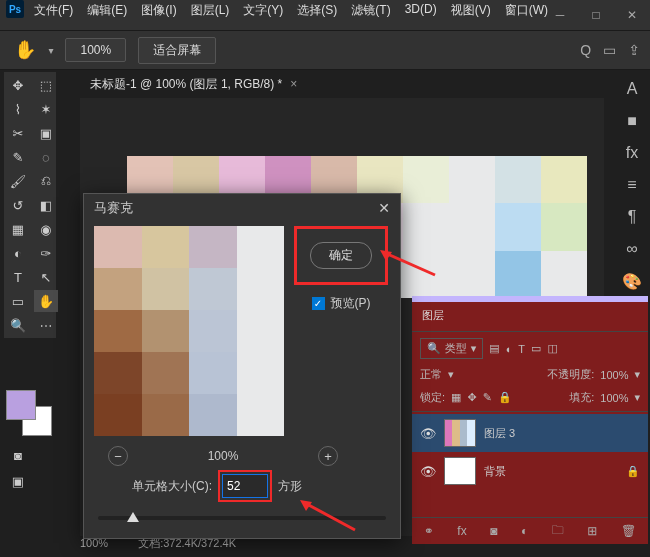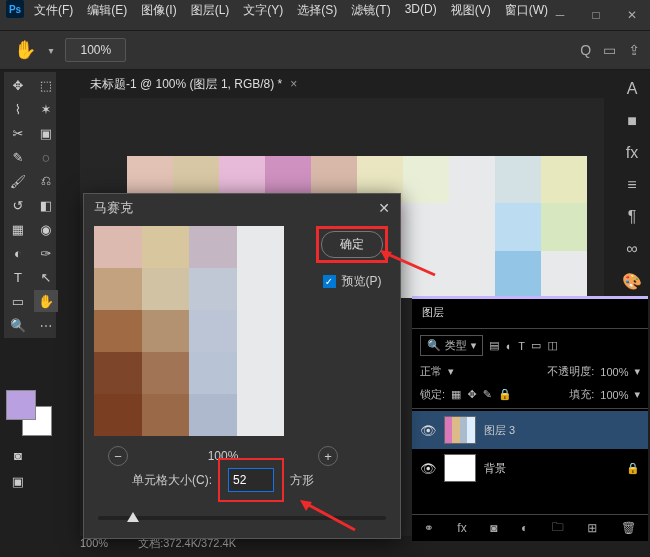--- a/index.html
+++ b/index.html
@@ -30,49 +30,49 @@
   .doc-tab{color:#ddd;padding:3px 10px;font-size:12px;display:flex;align-items:center;gap:8px}
   .doc-tab .x{color:#999}
   
   .canvas{position:absolute;left:80px;top:98px;width:524px;height:438px;background:#262626}
   .mosaic-canvas{position:absolute;left:47px;top:58px;width:460px;height:142px;display:grid;grid-template-columns:repeat(10,1fr);grid-template-rows:repeat(3,1fr)}
   .mc{width:100%;height:100%}
   .status{position:absolute;left:80px;bottom:4px;height:20px;display:flex;align-items:center;gap:30px;color:#bbb;font-size:11px}
   
   .rpanel{position:absolute;right:2px;top:72px;width:32px;display:flex;flex-direction:column;gap:14px;align-items:center;padding-top:8px;color:#bbb}
   .rpanel .ic{font-size:16px}
-  .layers{position:absolute;right:2px;top:296px;width:236px;height:242px;background:#000000;border-top:3px solid #c4b5fd;font-size:11px}
+  .layers{position:absolute;right:2px;top:296px;width:236px;height:242px;background:#7f1d1d;border-top:6px solid #c4b5fd;font-size:11px}
   .layers .tab{padding:6px 10px;color:#ddd}
   .layers .row{display:flex;align-items:center;padding:4px 8px;gap:6px;color:#bbb}
   .layers .sel{border:1px solid #555;padding:2px 6px;display:flex;align-items:center;gap:4px}
   .layers .line{border-top:1px solid #444;margin:2px 0}
   .layer-item{display:flex;align-items:center;padding:5px 8px;gap:8px}
   .layer-item.active{background:#2b4b6f}
   .eye{color:#ddd;width:16px;text-align:center;font-size:13px}
   .thumb{width:30px;height:26px;background:#fff;border:1px solid #666}
   .thumb-mosaic{background:linear-gradient(90deg,#d7b 0 25%,#db8 25% 50%,#abc 50% 75%,#def 75%)}
   .lock{color:#aaa;margin-left:auto}
   .layer-foot{position:absolute;bottom:0;left:0;right:0;height:26px;display:flex;align-items:center;justify-content:space-around;border-top:1px solid #444;color:#aaa;font-size:12px}
   
   .dlg{position:absolute;left:83px;top:193px;width:316px;height:344px;background:#323232;border:1px solid #555;box-shadow:0 4px 20px rgba(0,0,0,.6);z-index:10}
   .dlg-title{height:28px;display:flex;align-items:center;justify-content:space-between;padding:0 10px;font-size:13px}
   .dlg-title .x{font-size:14px;color:#ccc}
   .dlg-body{padding:0 10px}
   .preview-box{margin-top:4px;width:190px;height:210px;display:grid;grid-template-columns:repeat(4,1fr);grid-template-rows:repeat(5,1fr)}
   .pv{width:100%;height:100%}
   .btns{position:absolute;right:12px;top:32px;display:flex;flex-direction:column;gap:10px;align-items:center}
   .dlg-btn{border:1px solid #777;border-radius:13px;padding:4px 18px;color:#ddd;background:transparent;font-size:12px}
-  .hl-red{border:2px solid #ef2a2a;padding:2px;display:inline-block}
+  .hl-red{border:2px solid #ef2a2a;padding:13px;display:inline-block}
   .hl-red.thick{border-width:3px}
   .chk2{width:13px;height:13px;background:#0078d4;display:inline-flex;align-items:center;justify-content:center;color:#fff;font-size:10px;margin-right:6px}
   .zoom-row{position:absolute;bottom:72px;left:24px;width:230px;display:flex;align-items:center;justify-content:space-between}
   .zicon{font-size:13px;color:#ccc;border:1px solid #666;width:18px;height:18px;display:flex;align-items:center;justify-content:center;border-radius:50%}
   .cell-row{position:absolute;bottom:36px;left:48px;right:10px;display:flex;align-items:center;gap:6px}
   .cell-input{border:1px solid #1473e6;background:#2a2a2a;color:#fff;width:36px;height:18px;padding:2px 4px;font-family:inherit;font-size:12px}
-  .hl-input{border:2px solid #ef2a2a;padding:8px;display:inline-block}
+  .hl-input{border:2px solid #ef2a2a;padding:2px;display:inline-block}
   .slider{position:absolute;bottom:18px;left:14px;right:14px;height:4px;background:#222;border-radius:2px}
   .slider-knob{position:absolute;left:10%;top:-4px;width:0;height:0;border-left:6px solid transparent;border-right:6px solid transparent;border-bottom:10px solid #ddd}
   
   .arrow{position:absolute;pointer-events:none;z-index:20}
 </style>
 </head>
 <body>
 
 <div class="titlebar">
   <div class="ps-logo">Ps</div>
@@ -90,20 +90,21 @@
     <div class="win-btn">─</div>
     <div class="win-btn">□</div>
     <div class="win-btn">✕</div>
   </div>
 </div>
 
 <div class="optbar">
   <span class="hand-ic">✋</span>
   <span class="chev">▾</span>
   <span class="opt-btn">100%</span>
+  <span class="opt-btn">适合屏幕</span>
   <div class="opt-right">
     <span>Q</span>
     <span>▭</span>
     <span>⇪</span>
   </div>
 </div>
 
 <div class="left-tools">
   <div class="tool">✥</div>
     <div class="tool">⬚</div>

